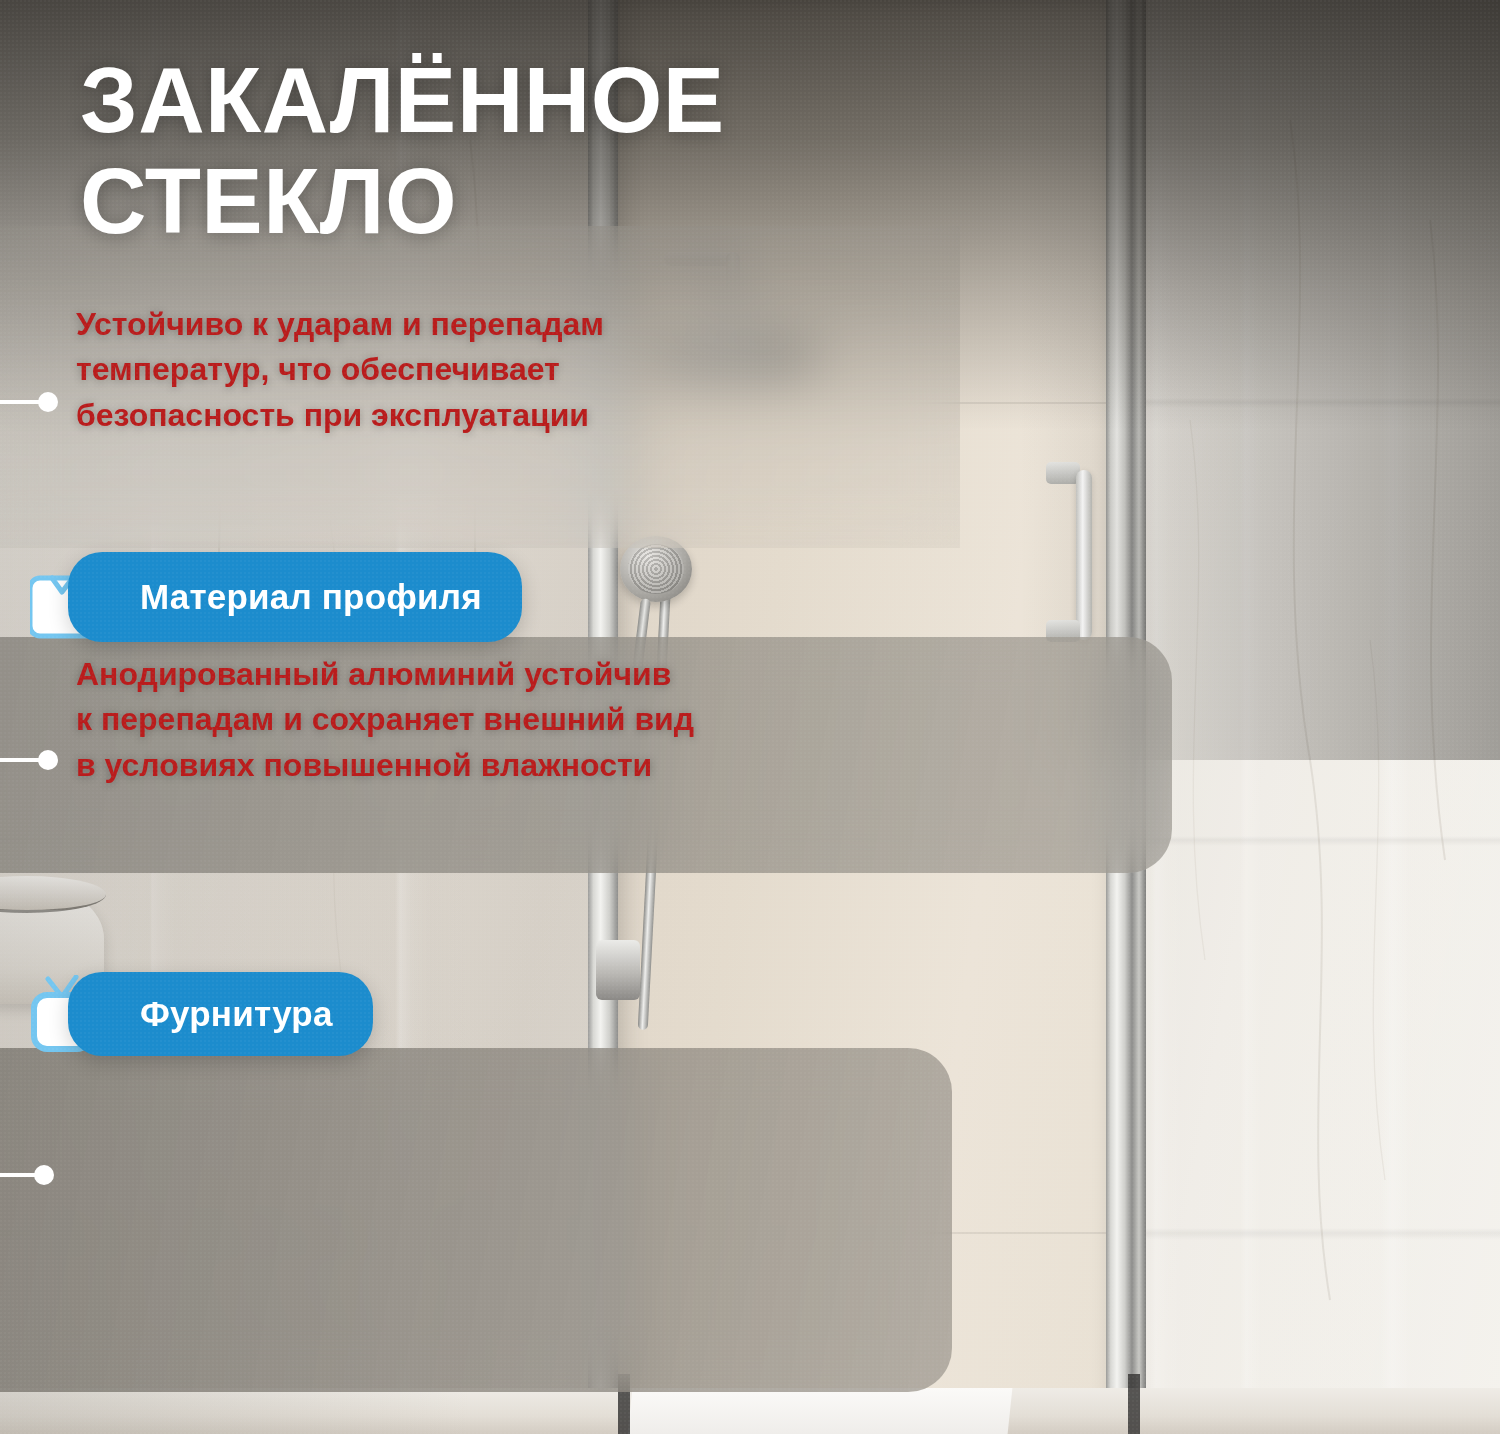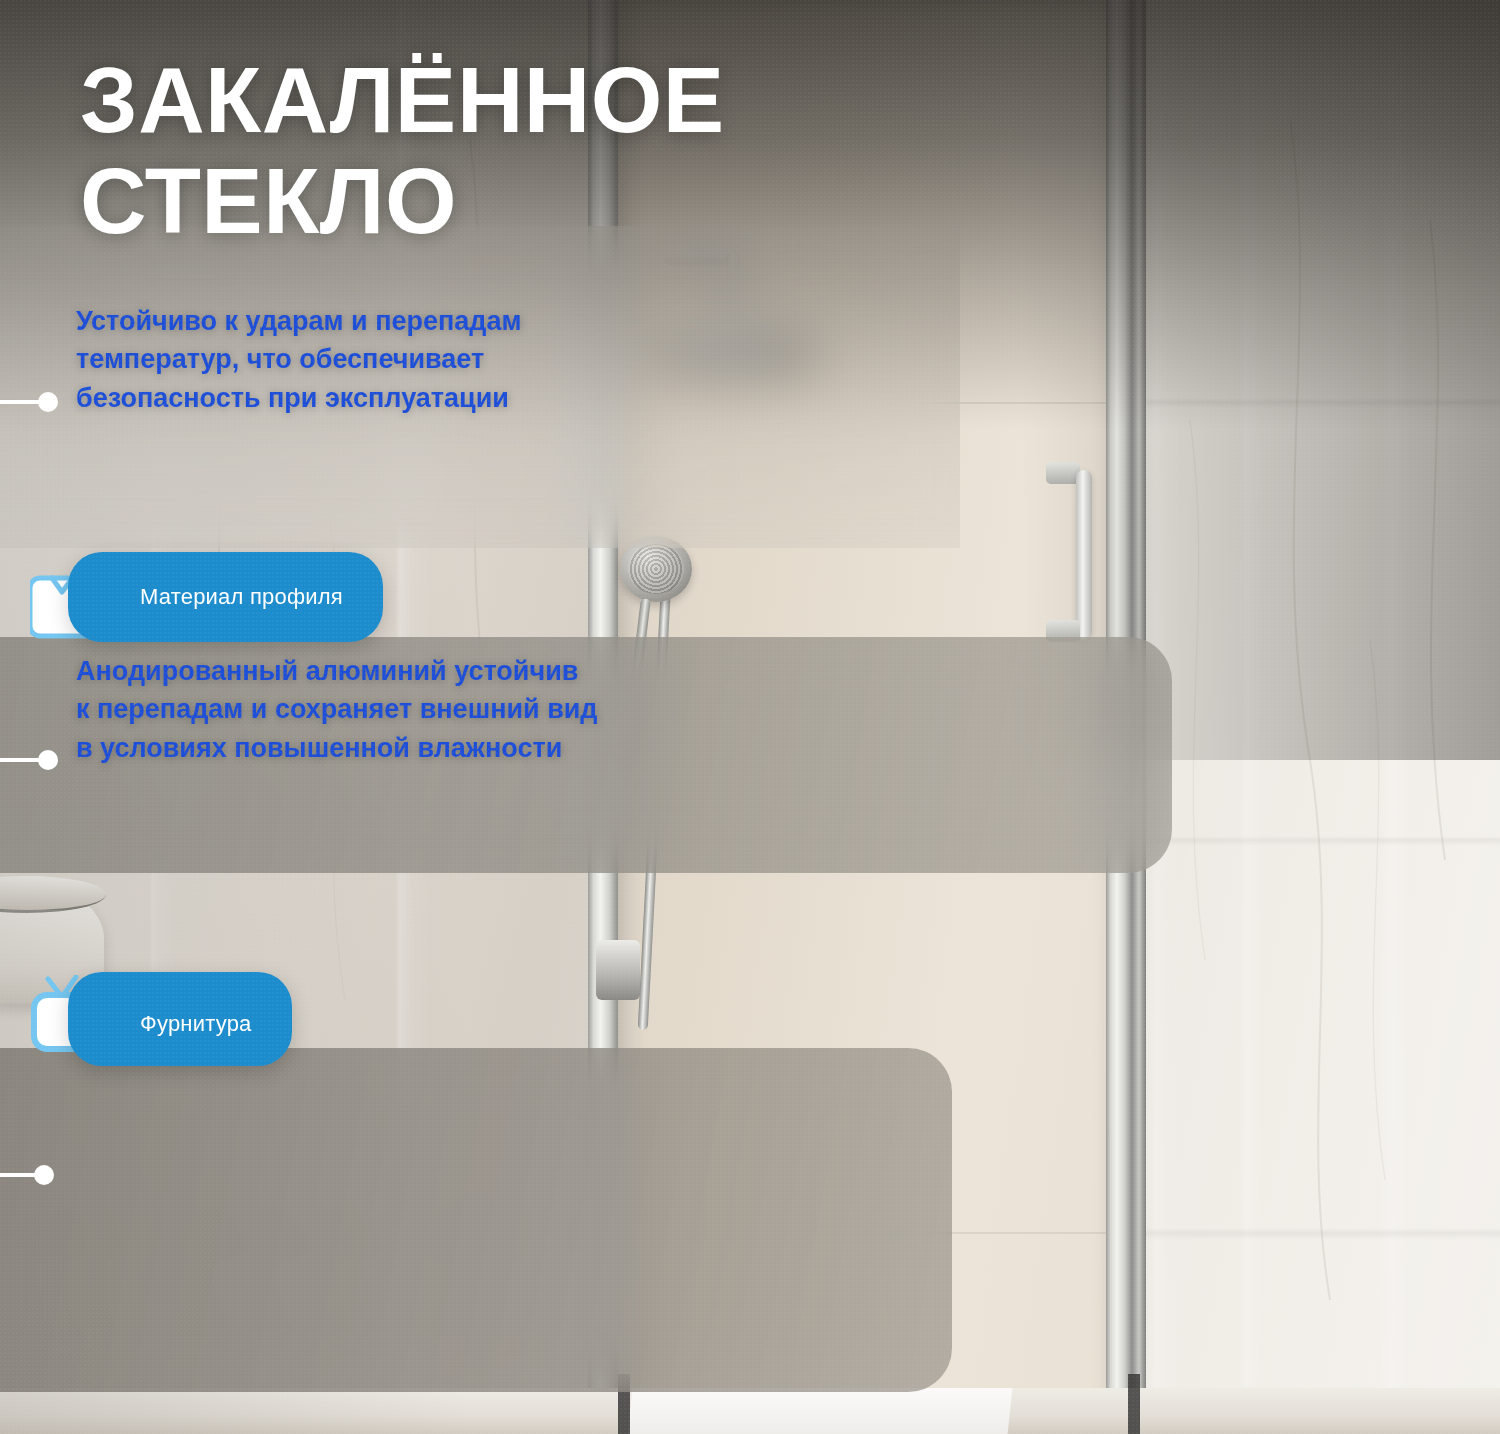--- a/index.html
+++ b/index.html
@@ -205,22 +205,22 @@
     font-size:92px;line-height:1.10;
     font-weight:700;
     letter-spacing:.5px;
     text-shadow:0 2px 18px rgba(0,0,0,.28);
     white-space:pre-line;
     margin-left:8px;
   }
 
   .para{
     position:absolute;
-    color:#1d4ed8;
-    font-size:27px;
+    color:#b91c1c;
+    font-size:32px;
     line-height:1.42;
     font-weight:700;
     text-shadow:0 1px 8px rgba(0,0,0,.28);
     white-space:pre-line;
   }
   .para-1{left:76px;top:302px;width:820px;}
   .para-2{left:76px;top:652px;width:900px;}
   .para-3{left:76px;top:1046px;width:900px;}
 
   
@@ -236,26 +236,26 @@
   
   .badge{
     position:absolute;
     display:flex;align-items:center;
     background:#1c8ccd;
     border-radius:34px;
     box-shadow:0 6px 20px rgba(0,0,0,.18);
   }
   .badge-label{
     color:#ffffff;
-    font-size:22px;font-weight:400;
+    font-size:35px;font-weight:700;
     white-space:nowrap;
     letter-spacing:.2px;
   }
   .badge-1{left:68px;top:552px;height:90px;padding:0 40px 0 72px;border-radius:34px;}
-  .badge-2{left:68px;top:972px;height:84px;padding:10px 40px 0 72px;border-radius:34px;}
+  .badge-2{left:68px;top:972px;height:84px;padding:0 40px 0 72px;border-radius:34px;}
 
   
   .icon-chip{
     position:absolute;
     width:62px;height:80px;
   }
   .chip-1{left:30px;top:562px;}
   .chip-2{left:30px;top:975px;}
   .icon-chip svg{display:block;width:100%;height:100%;}
 

